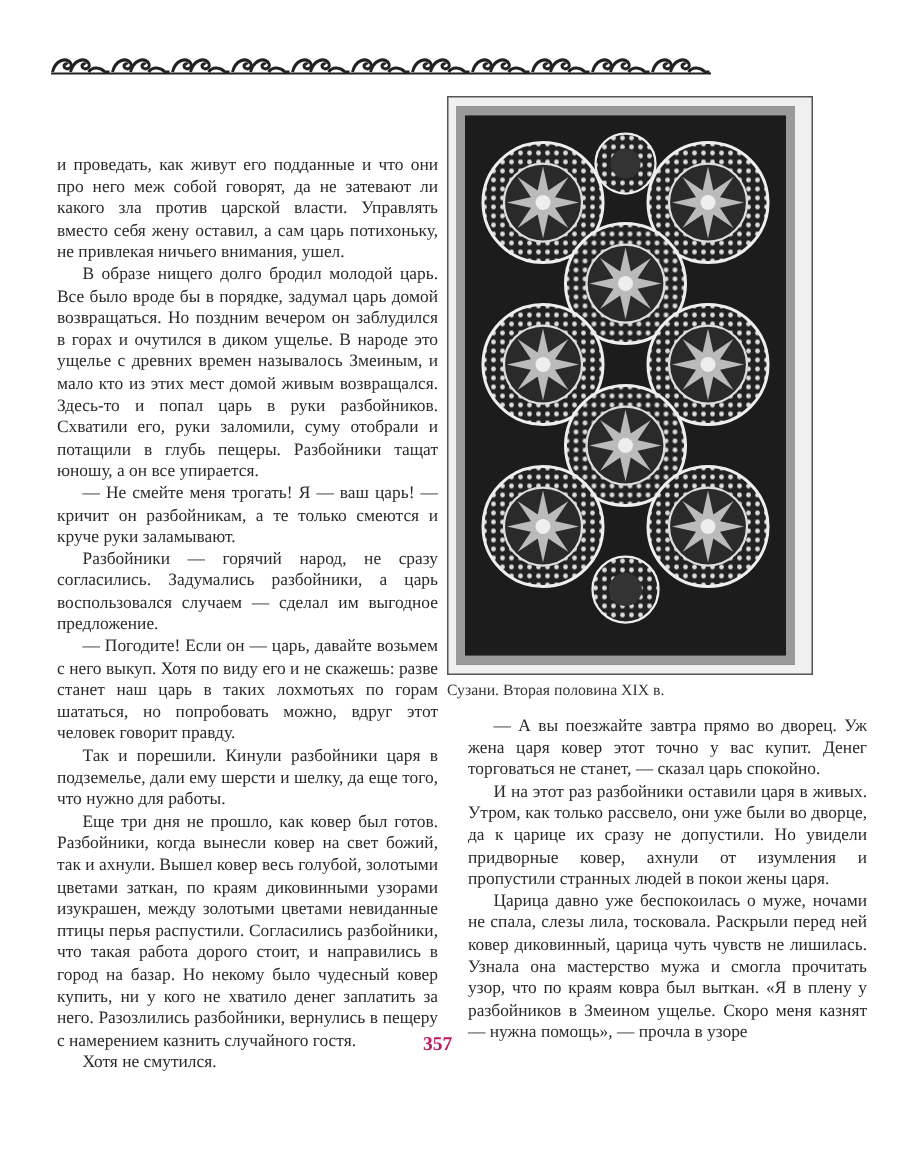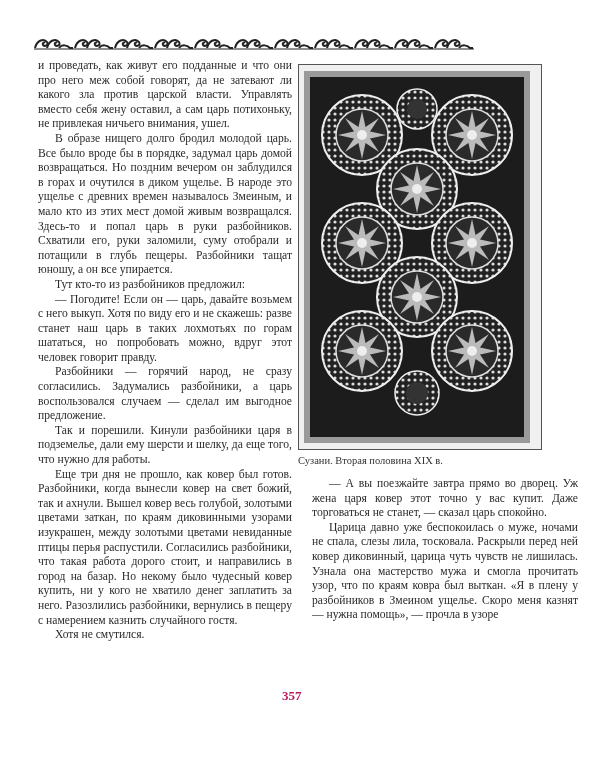--- a/index.html
+++ b/index.html
@@ -13,21 +13,21 @@
     display: flex; gap: 0; overflow: hidden;
   }
   .ornament svg { flex: 0 0 auto; }
   .col {
     position: absolute; font-size: 11.6px; line-height: 14.6px;
     text-align: justify; hyphens: manual;
   }
   .col.left { left: 38px; top: 59px; width: 254px; }
   .col.right { left: 312px; top: 477px; width: 266px; }
   .col p { margin: 0; text-indent: 17px; }
-  .col p.noindent { text-indent: 0; }
+  .col p.noindent { text-indent: 0; margin-top: 44px; }
   .figure {
     position: absolute; left: 298px; top: 64px; width: 244px; height: 386px;
     border: 1px solid #555; background: #f0f0f0; box-sizing: border-box;
   }
   .figure .rug {
     position: absolute; left: 5px; top: 6px; width: 226px; height: 372px;
     background: #1a1a1a;
     border: 6px solid #9a9a9a;
     box-sizing: border-box;
     overflow: hidden;
@@ -109,23 +109,23 @@
         <path d="M1 12 C3 4,10 2,13 6 C15 9,11 11,9 9 C8 7,10 6,11 7" fill="none" stroke="#222" stroke-width="2"></path>
         <path d="M13 12 C15 4,22 2,25 6 C27 9,23 11,21 9 C20 7,22 6,23 7" fill="none" stroke="#222" stroke-width="2"></path>
         <path d="M25 12 C28 8,33 9,36 12 L39 12" fill="none" stroke="#222" stroke-width="2"></path>
         <line x1="0" y1="13" x2="40" y2="13" stroke="#222" stroke-width="1.2"></line>
       </svg></span>
   </div>
 
 <div class="col left">
   <p class="noindent">и проведать, как живут его подданные и что они про него меж собой говорят, да не затевают ли какого зла против царской власти. Управлять вместо себя жену оставил, а сам царь потихоньку, не привлекая ничьего внимания, ушел.</p>
   <p>В образе нищего долго бродил молодой царь. Все было вроде бы в порядке, задумал царь домой возвращаться. Но поздним вечером он заблудился в горах и очутился в диком ущелье. В народе это ущелье с древних времен называлось Змеиным, и мало кто из этих мест домой живым возвращался. Здесь-то и попал царь в руки разбойников. Схватили его, руки заломили, суму отобрали и потащили в глубь пещеры. Разбойники тащат юношу, а он все упирается.</p>
-  <p>Тут кто-то из разбойников предложил:</p>
+  <p>— Не смейте меня трогать! Я — ваш царь! — кричит он разбойникам, а те только смеются и круче руки заламывают.</p>
+  <p>Разбойники — горячий народ, не сразу согласились. Задумались разбойники, а царь воспользовался случаем — сделал им выгодное предложение.</p>
   <p>— Погодите! Если он — царь, давайте возьмем с него выкуп. Хотя по виду его и не скажешь: разве станет наш царь в таких лохмотьях по горам шататься, но попробовать можно, вдруг этот человек говорит правду.</p>
-  <p>Разбойники — горячий народ, не сразу согласились. Задумались разбойники, а царь воспользовался случаем — сделал им выгодное предложение.</p>
   <p>Так и порешили. Кинули разбойники царя в подземелье, дали ему шерсти и шелку, да еще того, что нужно для работы.</p>
   <p>Еще три дня не прошло, как ковер был готов. Разбойники, когда вынесли ковер на свет божий, так и ахнули. Вышел ковер весь голубой, золотыми цветами заткан, по краям диковинными узорами изукрашен, между золотыми цветами невиданные птицы перья распустили. Согласились разбойники, что такая работа дорого стоит, и направились в город на базар. Но некому было чудесный ковер купить, ни у кого не хватило денег заплатить за него. Разозлились разбойники, вернулись в пещеру с намерением казнить случайного гостя.</p>
   <p>Хотя не смутился.</p>
 </div>
 
 <div class="figure">
   <div class="rug">
     <svg width="214" height="360" viewBox="0 0 214 360">
       <defs>
         <pattern id="dots" width="6" height="6" patternUnits="userSpaceOnUse">
@@ -160,17 +160,18 @@
       <circle cx="107" cy="32" r="20" fill="url(#dots)" stroke="#eee" stroke-width="1.5"></circle>
       <circle cx="107" cy="32" r="10" fill="#333"></circle>
       <circle cx="107" cy="316" r="22" fill="url(#dots)" stroke="#eee" stroke-width="1.5"></circle>
       <circle cx="107" cy="316" r="11" fill="#333"></circle>
     </svg>
   </div>
 </div>
 <div class="caption">Сузани. Вторая половина XIX в.</div>
 
 <div class="col right">
-  <p>— А вы поезжайте завтра прямо во дворец. Уж жена царя ковер этот точно у вас купит. Даже торговаться не станет, — сказал царь спокойно.</p>
+  <p>— А вы поезжайте завтра прямо во дворец. Уж жена царя ковер этот точно у вас купит. Денег торговаться не станет, — сказал царь спокойно.</p>
+  <p>И на этот раз разбойники оставили царя в живых. Утром, как только рассвело, они уже были во дворце, да к царице их сразу не допустили. Но увидели придворные ковер, ахнули от изумления и пропустили странных людей в покои жены царя.</p>
   <p>Царица давно уже беспокоилась о муже, ночами не спала, слезы лила, тосковала. Раскрыли перед ней ковер диковинный, царица чуть чувств не лишилась. Узнала она мастерство мужа и смогла прочитать узор, что по краям ковра был выткан. «Я в плену у разбойников в Змеином ущелье. Скоро меня казнят — нужна помощь», — прочла в узоре</p>
 </div>
 
 <div class="page-number">357</div>
 
 </body></html>

